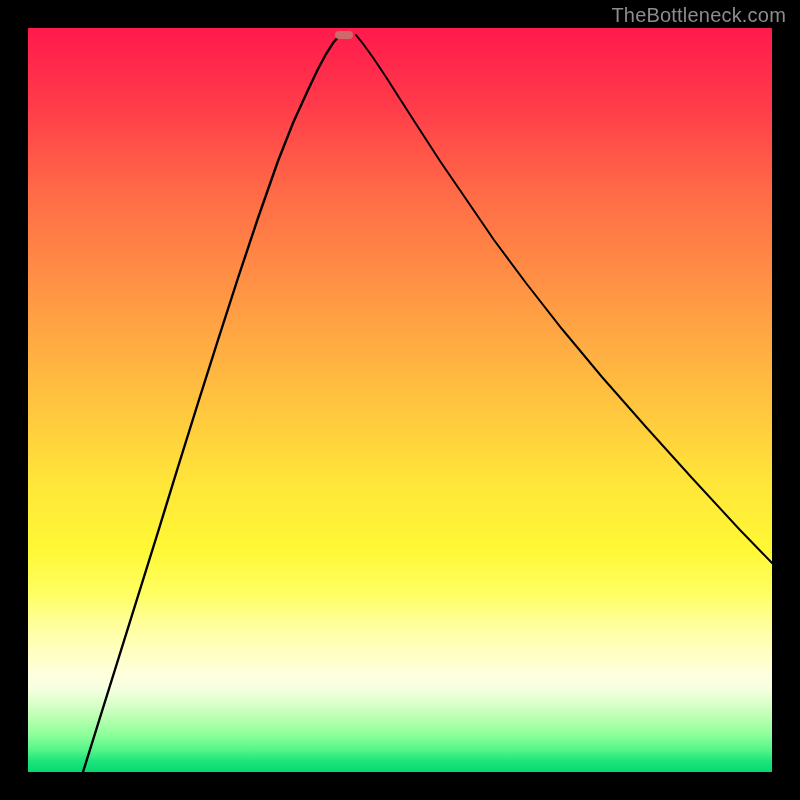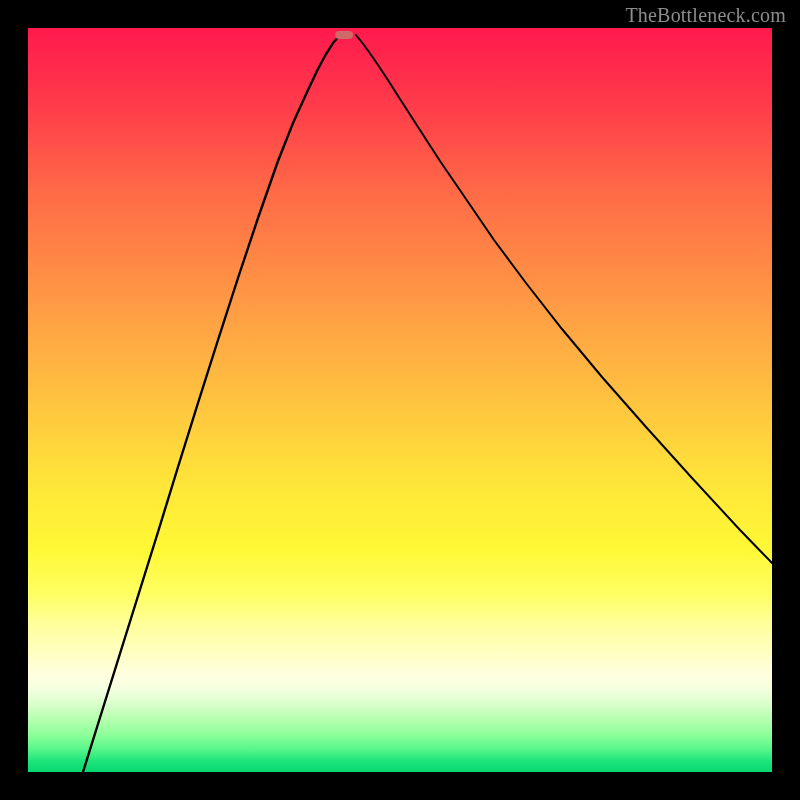--- a/index.html
+++ b/index.html
@@ -11,21 +11,20 @@
     overflow: hidden;
     font-family: Arial, Helvetica, sans-serif;
   }
   .frame {
     position: absolute;
     top: 0;
     left: 0;
     width: 800px;
     height: 800px;
     background: #000;
-    font-family: Liberation Serif, serif;
   }
   .plot {
     position: absolute;
     top: 28px;
     left: 28px;
     width: 744px;
     height: 744px;
     overflow: hidden;
   }
   .gradient-bg {

